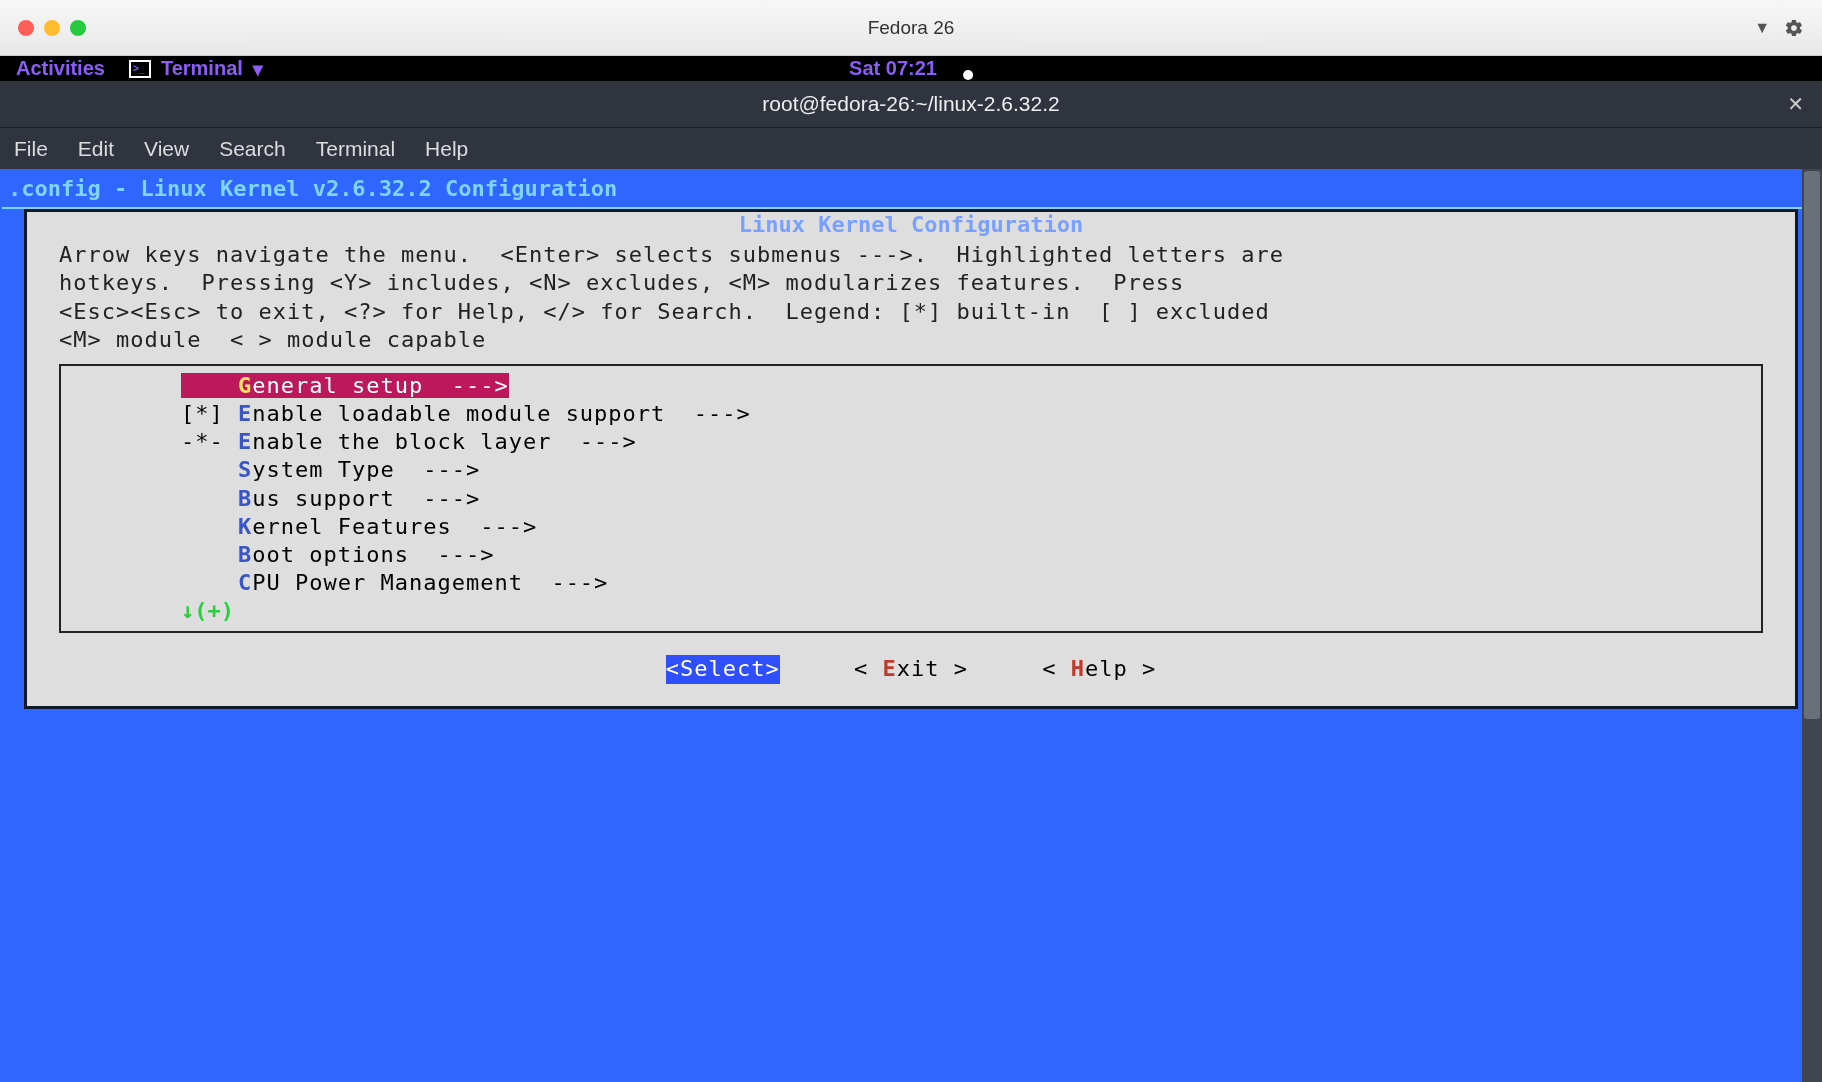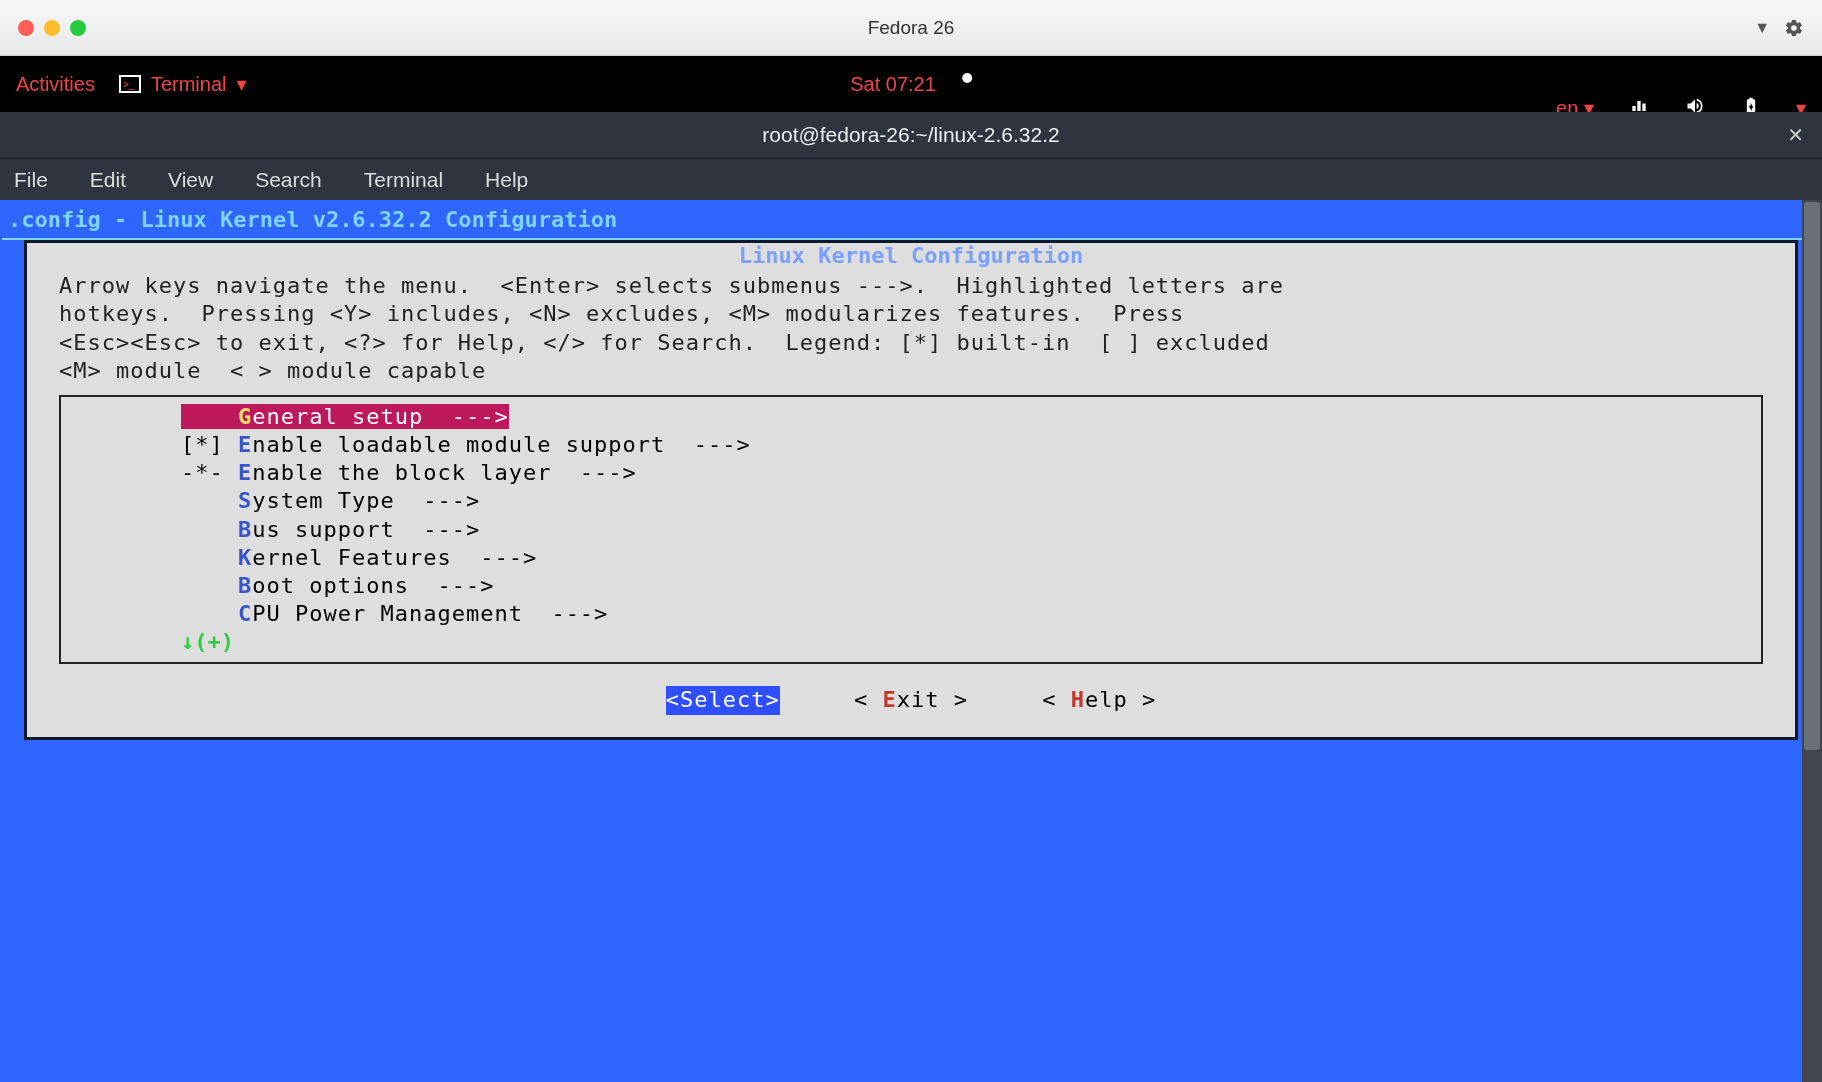--- a/index.html
+++ b/index.html
@@ -8,34 +8,34 @@
   
   .mac-titlebar { height: 56px; background: linear-gradient(#f7f7f7,#e8e8e8); display:flex; align-items:center; border-bottom:1px solid #ccc; position:relative; }
   .traffic { display:flex; gap:10px; padding-left:18px; }
   .tl { width:16px; height:16px; border-radius:50%; }
   .tl.red{background:#ff5f56;} .tl.yellow{background:#ffbd2e;} .tl.green{background:#27c93f;}
   .mac-title { position:absolute; left:50%; transform:translateX(-50%); font-size:19px; color:#333; }
   .mac-right { margin-left:auto; padding-right:18px; display:flex; gap:14px; align-items:center; color:#555; }
   .mac-right svg { width:20px; height:20px; fill:#555; }
 
   
-  .gnome-bar { height:56px; background:#000; color:#ef4444; display:flex; align-items:center; font-size:20px; padding:0 16px; }
+  .gnome-bar { height:25px; background:#000; color:#8b5cf6; display:flex; align-items:center; font-size:20px; padding:0 16px;font-weight:bold; }
   .gnome-left { display:flex; align-items:center; gap:24px; }
-  .gnome-center { position:absolute; left:50%; transform:translateX(-50%); display:flex; align-items:flex-start; gap:22px; }
+  .gnome-center { position:absolute; left:50%; transform:translateX(-50%); display:flex; align-items:flex-end; gap:22px; }
   .gnome-right { margin-left:auto; display:flex; align-items:flex-start; gap:34px;margin-top:48px; }
   .gnome-bar svg { fill:#fff; height:20px; }
   .term-ico { border:2px solid #fff; width:22px; height:18px; display:inline-flex; align-items:center; justify-content:flex-start; padding-left:2px; font-size:10px; }
   .dot { width:10px;height:10px;border-radius:50%;background:#fff;display:inline-block;margin-left:4px;}
 
   
   .term-titlebar { height:46px; background:#2f343f; color:#eee; display:flex; align-items:center; justify-content:center; font-size:21px; position:relative; }
   .term-close { position:absolute; right:18px; font-size:20px; color:#ccc; cursor:pointer; }
 
   
-  .term-menubar { height:42px; background:#2f343f; color:#ddd; display:flex; align-items:center; gap:42px; padding-left:14px; font-size:21px; border-top:1px solid #1b1e25; }
+  .term-menubar { height:42px; background:#2f343f; color:#ddd; display:flex; align-items:center; gap:30px; padding-left:14px; font-size:21px; border-top:1px solid #1b1e25; }
   .term-menubar span { cursor:pointer; }
 
   
   .term-body { background:#2f66ff; padding:0; font-family: "DejaVu Sans Mono","Menlo","Consolas",monospace; font-size:22px; line-height:1.28; color:#000; height:calc(100% - 40px - 40px - 46px - 42px); position:relative;border-radius:11px; }
   .term-inner { background:#2f66ff; height:100%; position:relative; }
   .cfg-header { color:#7fd4ff; padding:6px 8px 2px 8px; font-weight:bold; }
   .hr { border-top:2px solid #7fd4ff; margin:2px 2px 0 2px; }
 
   .dialog { background:#dedede; margin:0 24px 0 24px; border:3px solid #0f172a; position:relative; }
   .dialog-title { color:#7aa0ff; text-align:center; font-weight:bold; margin-top:-1px; }

